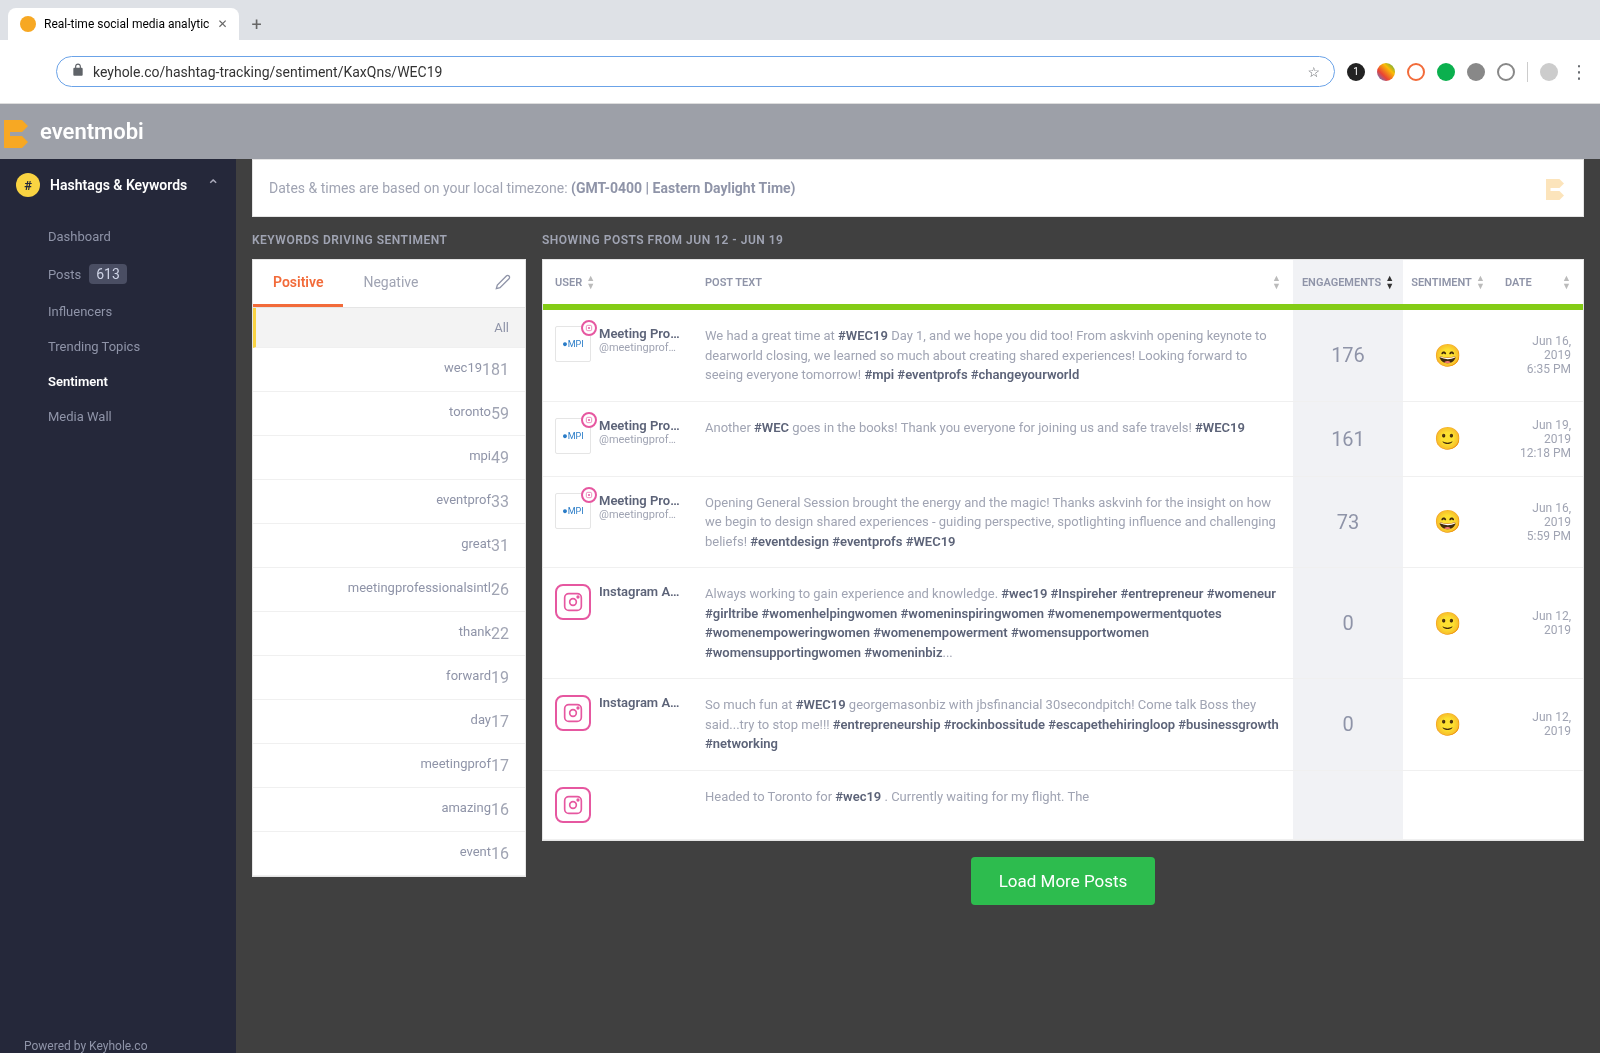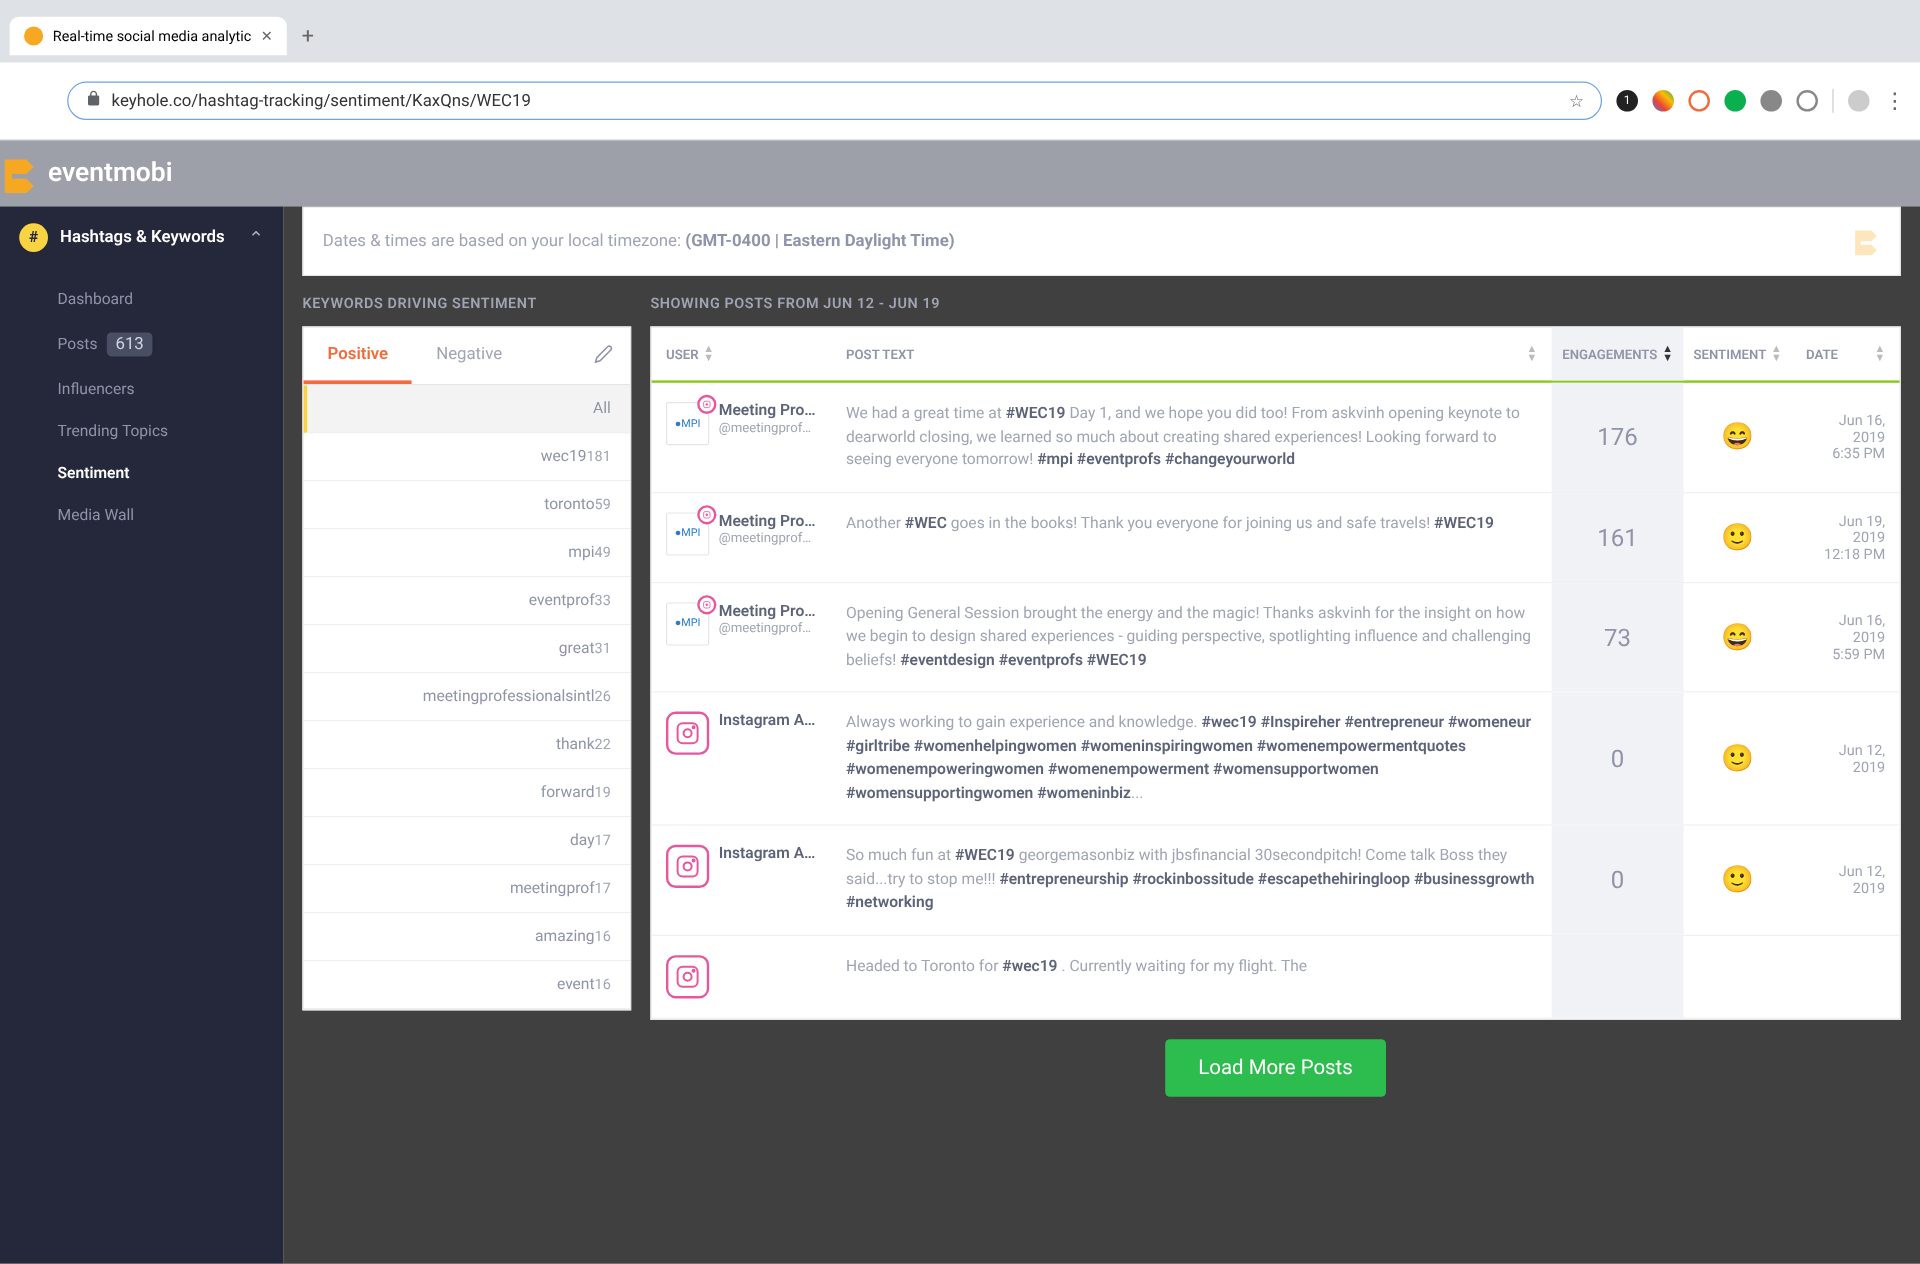--- a/index.html
+++ b/index.html
@@ -1,20 +1,20 @@
 <!DOCTYPE html>
 <html><head>
   <meta charset="utf-8">
   <style>
     * { margin: 0; padding: 0; box-sizing: border-box; font-family: -apple-system, BlinkMacSystemFont, 'Segoe UI', Roboto, sans-serif; }
     body { background: #e8e8e8; width: 1600px; height: 1053px; overflow: hidden; }
     
     
     .browser-chrome { background: #dee1e6; }
-    .tab-bar { display: flex; align-items: center; padding: 8px 8px 0; height: 52px; }
+    .tab-bar { display: flex; align-items: center; padding: 8px 8px 0; height: 40px; }
     .tab { background: #fff; border-radius: 8px 8px 0 0; padding: 8px 12px; display: flex; align-items: center; gap: 8px; font-size: 12px; max-width: 240px; }
     .tab-favicon { width: 16px; height: 16px; background: #f7a823; border-radius: 50%; }
     .tab-close { color: #666; cursor: pointer; }
     .new-tab { color: #666; font-size: 18px; margin-left: 12px; cursor: pointer; }
     
     .nav-bar { background: #fff; display: flex; align-items: center; padding: 16px 12px; gap: 12px; border-bottom: 1px solid #ddd; }
     .nav-icons { display: flex; gap: 16px; color: #5f6368; }
     .url-bar { flex: 1; display: flex; align-items: center; background: #fff; border: 1px solid #6ba3e8; border-radius: 20px; padding: 6px 14px; gap: 8px; font-size: 14px; color: #333; }
     .url-lock { color: #5f6368; }
     .url-star { margin-left: auto; color: #5f6368; }
@@ -55,26 +55,26 @@
     .keywords-panel { width: 274px; }
     .panel-title { font-size: 12px; color: #a0a4b3; letter-spacing: 0.5px; margin-bottom: 12px; font-weight: 600; }
     .keywords-box { background: #fff; border: 1px solid #e5e5e5; }
     .tabs-row { display: flex; border-bottom: 1px solid #e5e5e5; position: relative; }
     .tab-btn { padding: 14px 20px; font-size: 14px; color: #a0a4b3; cursor: pointer; border-bottom: 3px solid transparent; }
     .tab-btn.active { color: #f26b3a; border-bottom-color: #f26b3a; font-weight: 600; }
     .edit-icon { position: absolute; right: 14px; top: 14px; color: #8f94a8; }
     .keyword-list { }
     .keyword-item { display: flex; justify-content: flex-end; padding: 12px 16px; border-bottom: 1px solid #f0f0f0; font-size: 13px; color: #8f94a8; cursor: pointer; }
     .keyword-item.selected { background: #f3f3f3; border-left: 3px solid #f9d342; padding-left: 13px; }
-    .keyword-count { color: #a0a4b3; font-size: 12px; }
+    .keyword-count { color: #a0a4b3; font-size: 16px; }
     
     
     .posts-panel { flex: 1; }
     .posts-table { background: #fff; border: 1px solid #e5e5e5; }
-    .table-header { display: flex; border-bottom: 2px solid #84cc16; font-size: 11px; color: #8f94a8; font-weight: 600; }
+    .table-header { display: flex; border-bottom: 6px solid #84cc16; font-size: 11px; color: #8f94a8; font-weight: 600; }
     .th { padding: 14px 12px; display: flex; align-items: center; gap: 4px; }
     .th-user { width: 150px; }
     .th-text { flex: 1; }
     .th-eng { width: 110px; background: #f1f2f5; justify-content: center; }
     .th-sent { width: 90px; justify-content: center; }
     .th-date { width: 90px; }
     .sort-icon { color: #bbb; font-size: 9px; line-height: 8px; }
     
     .post-row { display: flex; border-bottom: 1px solid #f0f0f0; }
     .td { padding: 16px 12px; font-size: 13px; }

